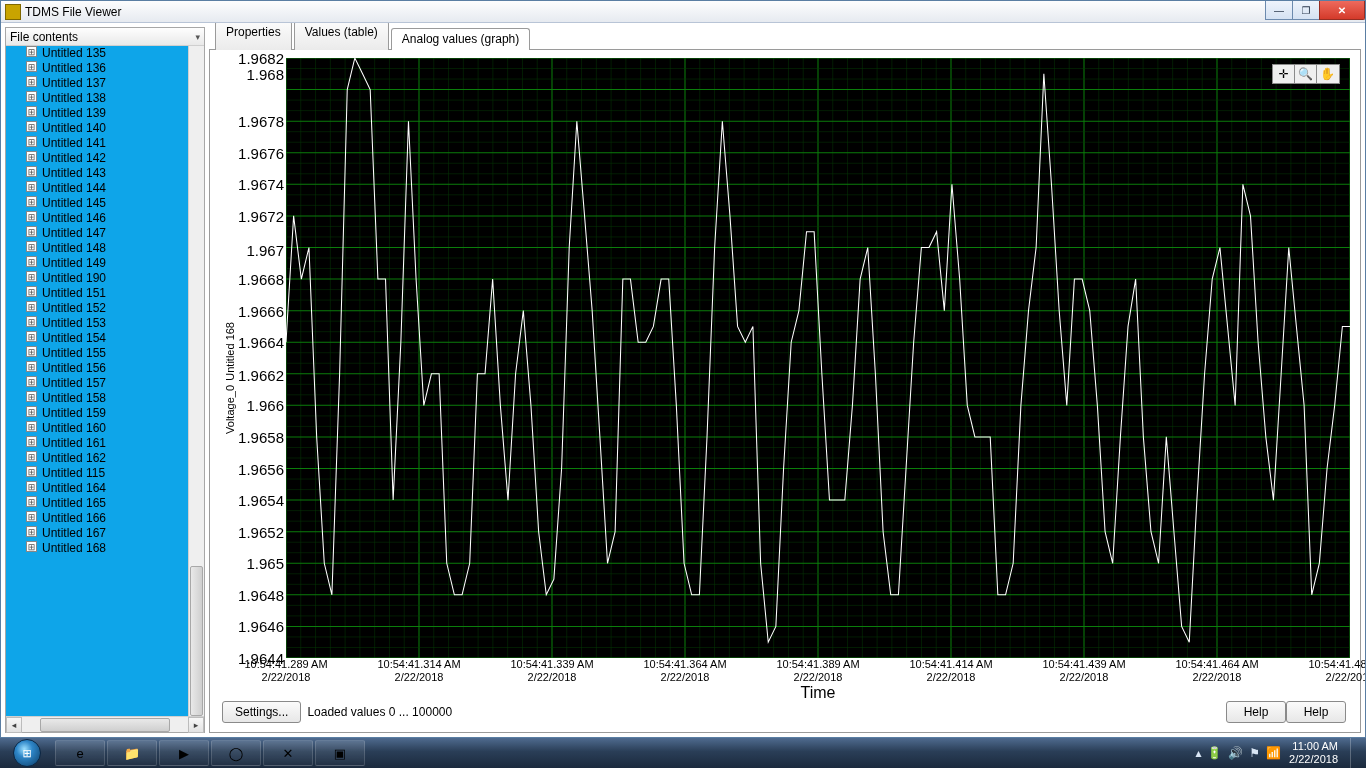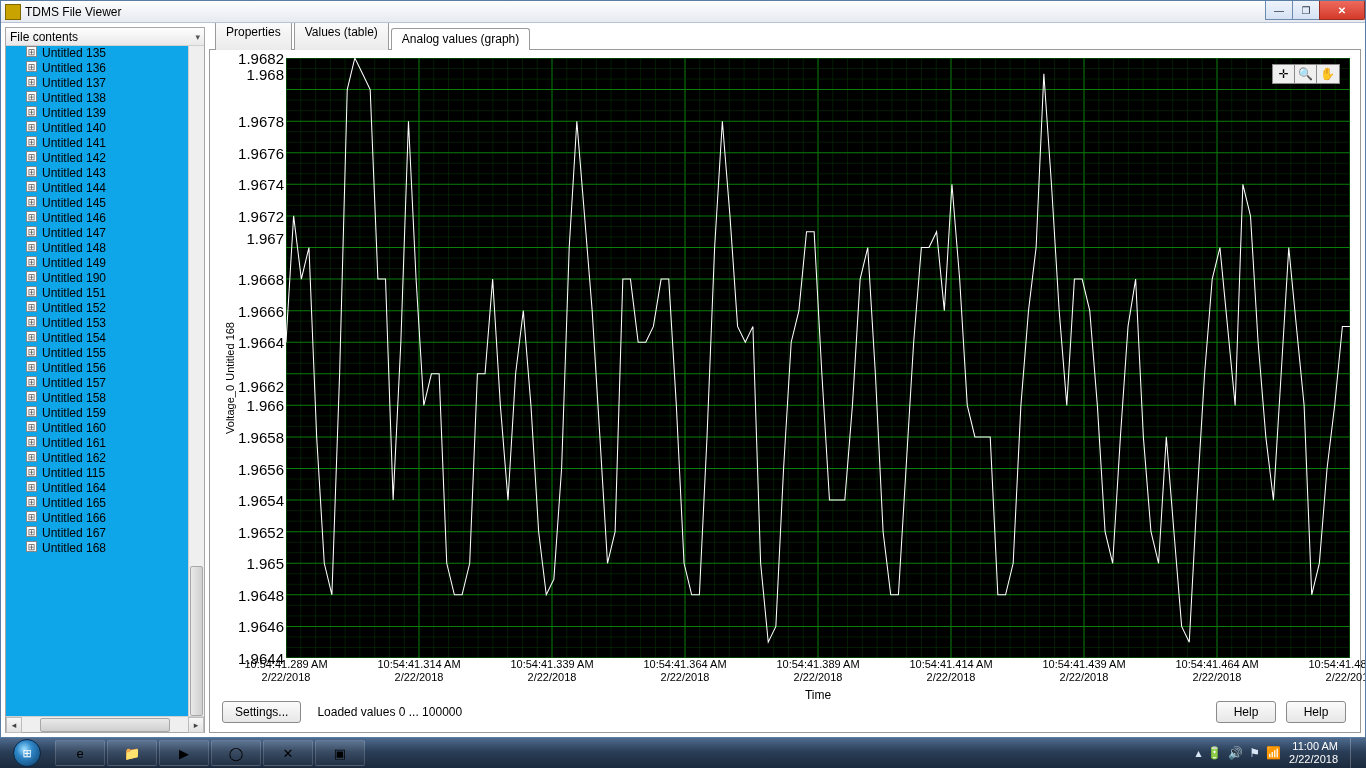--- a/index.html
+++ b/index.html
@@ -43,26 +43,26 @@
   .plotwrap { flex: 1; display: flex; position: relative; }
   .ylabels { display:flex; flex-direction:column; justify-content:center; align-items:center; width: 24px; }
   .ylabels span { writing-mode: vertical-rl; transform: rotate(180deg); font-size: 11px; margin: 2px 0; }
   .yticks { width: 44px; position: relative; }
   .ytick { position: absolute; right: 2px; font-size: 15px; transform: translateY(-50%); }
   .plot { flex: 1; position: relative; }
   .plot-canvas { position:absolute; top:0; left:0; right:0; bottom:40px; background:#000; }
   .plot-canvas svg { width:100%; height:100%; display:block;}
   .xaxis { position:absolute; left:0; right:0; bottom:0; height:40px; }
   .xtick { position:absolute; top:0; font-size:11px; text-align:center; transform:translateX(-50%); white-space:nowrap; line-height:13px;}
-  .xlabel { position:absolute; bottom:-4px; left:50%; transform:translateX(-50%); font-size:12px;}
+  .xlabel { position:absolute; bottom:-4px; left:50%; transform:translateX(-50%); font-size:16px;}
   .palette { position:absolute; top:6px; right:10px; display:flex; gap:0; background:#efefef; border:1px solid #8a8a8a; height:20px;}
   .palette div{ width:22px; display:flex; align-items:center; justify-content:center; border-right:1px solid #8a8a8a; font-size:12px;}
   .palette div:last-child{border-right:none;}
 
-  .footer { height: 28px; display: flex; align-items: center; padding: 0 4px; gap: 10px; }
+  .footer { height: 28px; display: flex; align-items: center; padding: 0 4px; }
   .btn { height: 22px; padding: 0 12px; border: 1px solid #8a8a8a; background: linear-gradient(to bottom,#fbfbfb,#e7e7e7); border-radius: 3px; font-size: 12px; line-height: 20px; min-width: 60px; text-align:center; }
   .footer .status { flex: 1; font-size: 12px; padding-left: 6px; }
 
   
   .taskbar { width: 1366px; height: 30px; background: linear-gradient(to bottom, #4f6b8f 0%, #2a3e57 45%, #1b2a3d 100%); display: flex; align-items: center; }
   .start { width: 54px; height: 30px; display:flex; align-items:center; justify-content:center;}
   .orb { width: 28px; height: 28px; border-radius: 50%; background: radial-gradient(circle at 40% 35%, #9de0ff 0%, #2e86c8 35%, #0b3a63 100%); border: 1px solid #0b2744; display:flex; align-items:center; justify-content:center;}
   .orb span{color:#fff;font-size:11px;}
   .tbitem { width: 50px; height: 26px; margin: 0 1px; border: 1px solid rgba(255,255,255,0.15); border-radius: 2px; display:flex; align-items:center; justify-content:center; background: linear-gradient(to bottom, rgba(255,255,255,0.12), rgba(255,255,255,0.02)); font-size:13px;}
   .tray { margin-left: auto; display: flex; align-items: center; color: #fff; font-size: 11px; padding-right: 6px; height:100%; gap:8px;}
@@ -156,25 +156,25 @@
             <div class="yticks" id="yticks">
                 <div class="ytick" style="top: 600px;">1.9644</div>
                 <div class="ytick" style="top: 568.421px;">1.9646</div>
                 <div class="ytick" style="top: 536.842px;">1.9648</div>
                 <div class="ytick" style="top: 505.263px;">1.965</div>
                 <div class="ytick" style="top: 473.684px;">1.9652</div>
                 <div class="ytick" style="top: 442.105px;">1.9654</div>
                 <div class="ytick" style="top: 410.526px;">1.9656</div>
                 <div class="ytick" style="top: 378.947px;">1.9658</div>
                 <div class="ytick" style="top: 347.368px;">1.966</div>
-                <div class="ytick" style="top: 328px; text-align: center;">1.9662</div>
+                <div class="ytick" style="top: 317px; text-align: center;">1.9662</div>
                 <div class="ytick" style="top: 284.211px;">1.9664</div>
                 <div class="ytick" style="top: 252.632px;">1.9666</div>
                 <div class="ytick" style="top: 221.053px;">1.9668</div>
-                <div class="ytick" style="top: 180px;">1.967</div>
+                <div class="ytick" style="top: 192px;">1.967</div>
                 <div class="ytick" style="top: 157.895px;">1.9672</div>
                 <div class="ytick" style="top: 126.316px;">1.9674</div>
                 <div class="ytick" style="top: 94.7368px;">1.9676</div>
                 <div class="ytick" style="top: 63.1579px;">1.9678</div>
                 <div class="ytick" style="top: 16px;">1.968</div>
                 <div class="ytick" style="top: 0px;">1.9682</div>
               </div>
             <div class="plot">
               <div class="plot-canvas" id="plot-canvas">
                   <svg viewBox="0 0 1020 600" preserveAspectRatio="none">

